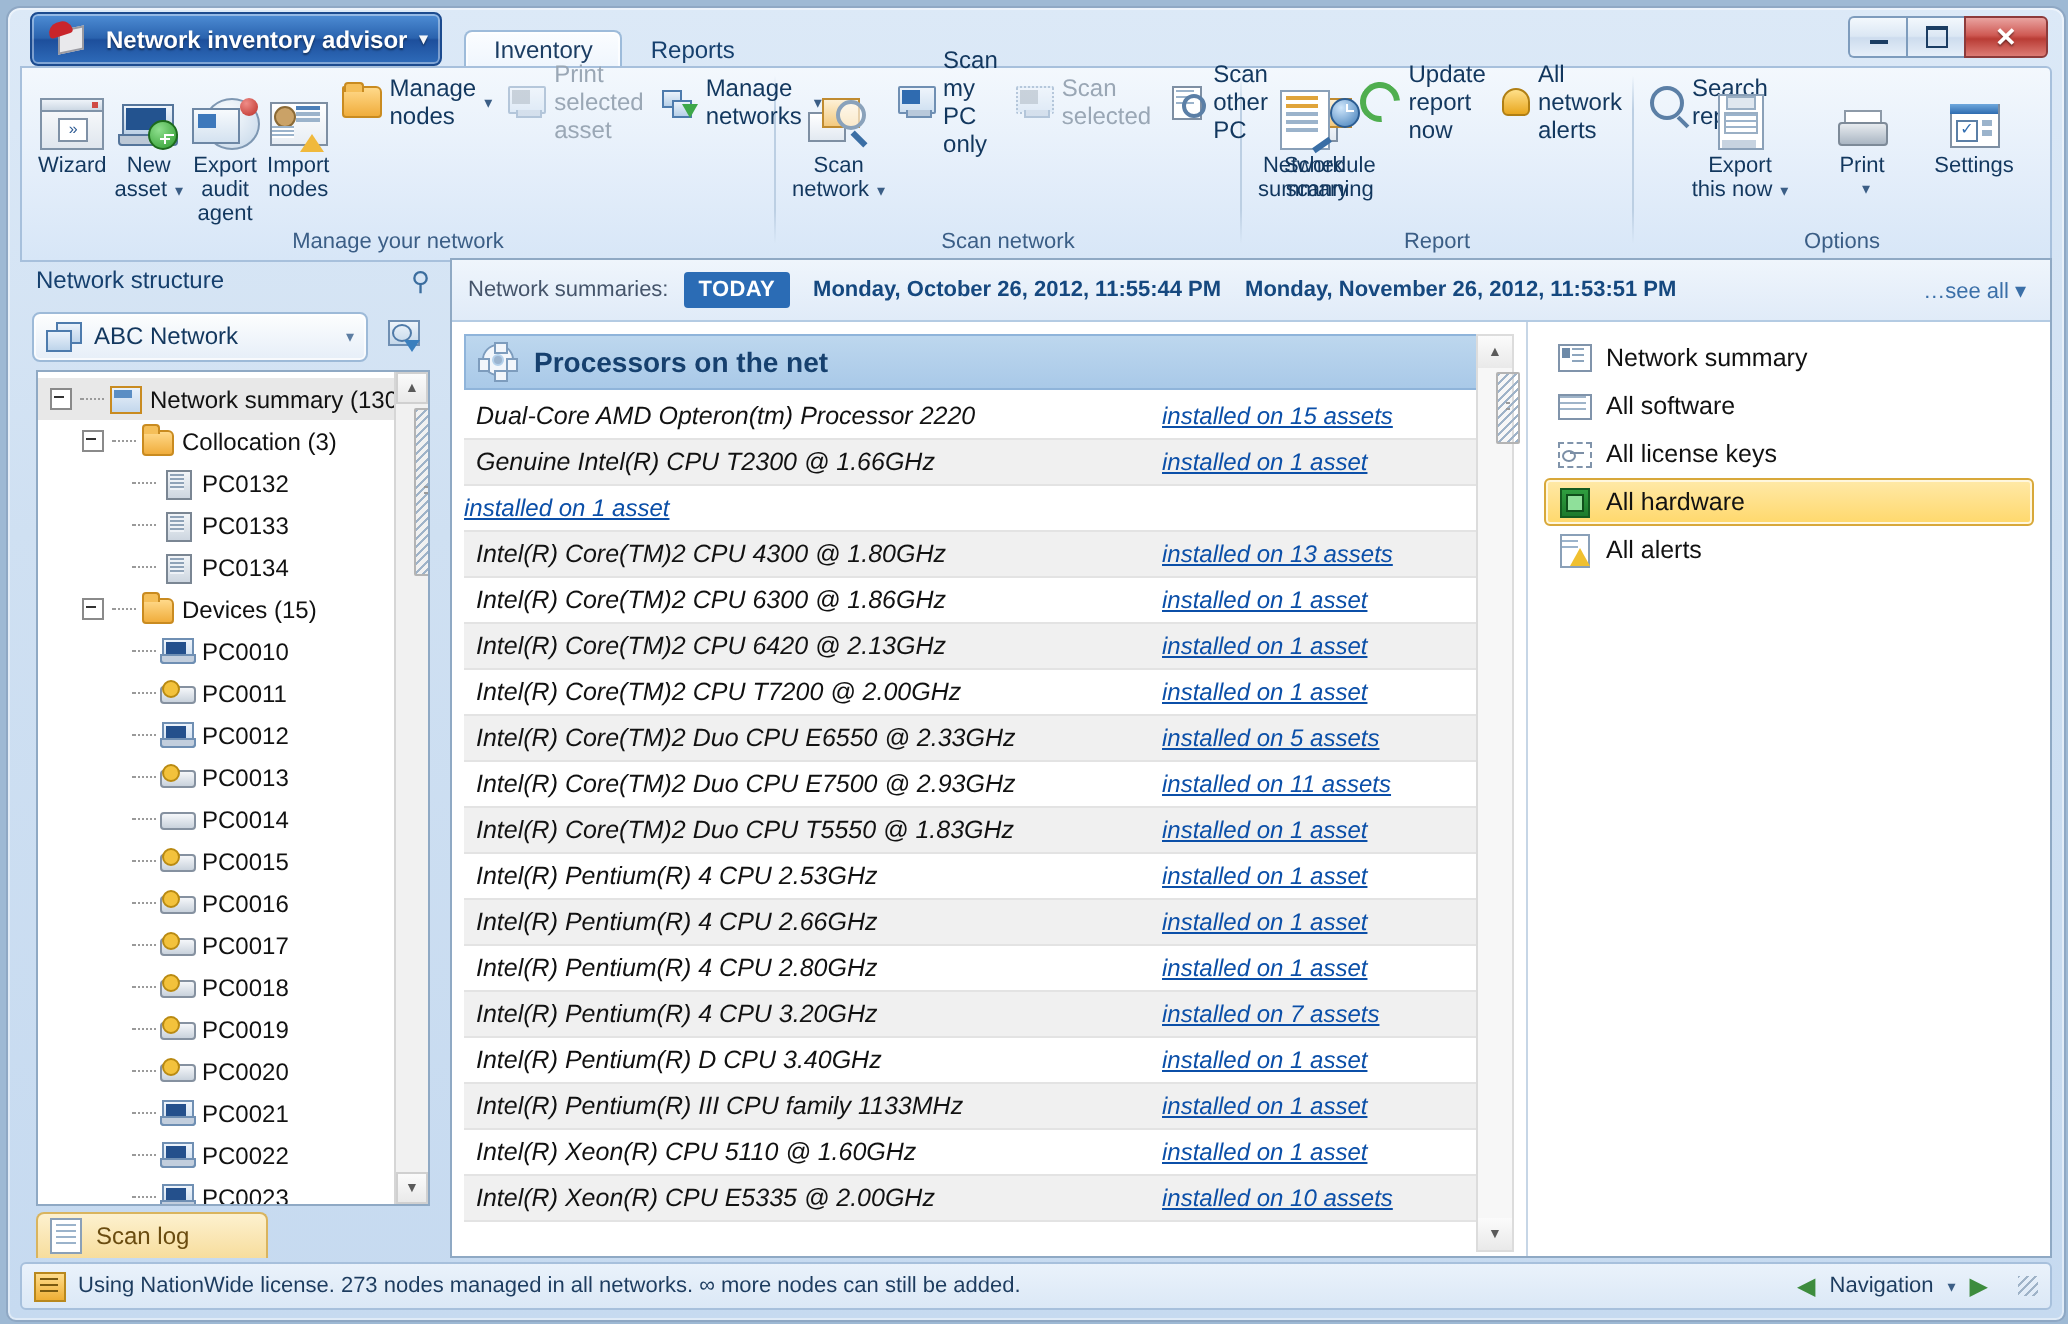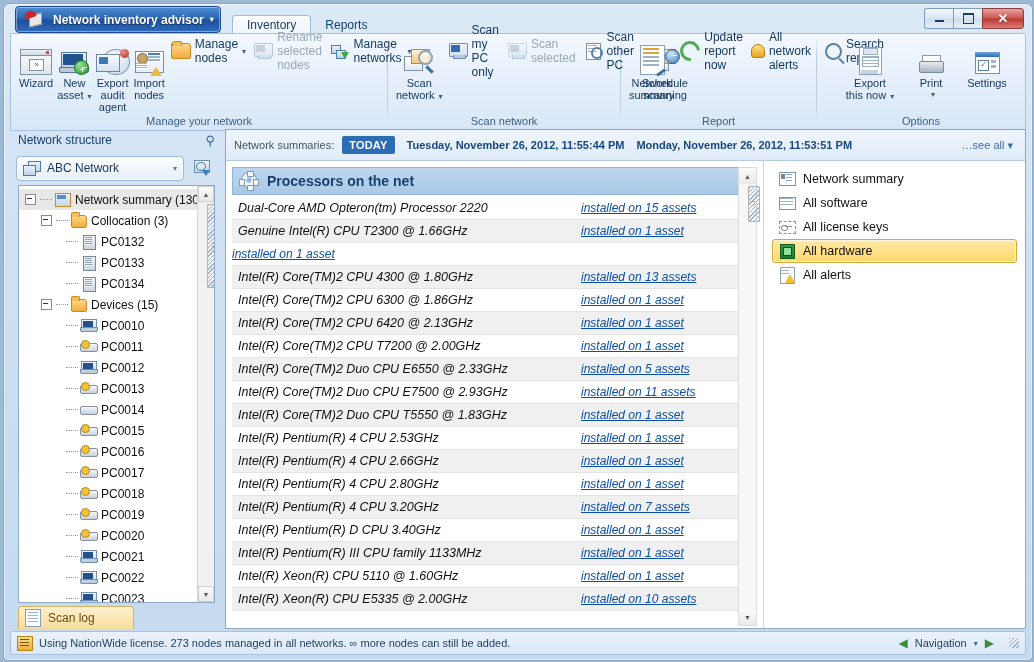--- a/index.html
+++ b/index.html
@@ -333,21 +333,21 @@
               <span class="caret">▾</span>
             </div>
             <div class="smitem disabled">
               <span class="ico">
                   <span class="mon" style="opacity:.45">
                     <i></i>
                     <u></u>
                     <b style="background:#9aa7b5"></b>
                   </span>
                 </span>
-              <span>Rename selected nodes</span>
+              <span>Print selected asset</span>
             </div>
             <div class="smitem">
               <span class="ico">
                 <span style="position:relative;display:block;width:18px;height:15px;">
                   <span style="position:absolute;left:0;top:1px;width:8px;height:7px;background:linear-gradient(180deg,#eaf2fb,#b7d0e8);border:1px solid #4d7bad;"></span>
                   <span style="position:absolute;left:5px;top:6px;width:8px;height:7px;background:linear-gradient(180deg,#eaf2fb,#b7d0e8);border:1px solid #4d7bad;"></span>
                   <span style="position:absolute;right:0;bottom:0;width:0;height:0;border-left:4px solid transparent;border-right:4px solid transparent;border-top:7px solid #3ea84a;"></span>
                 </span>
               </span>
               <span>Manage networks</span>
@@ -732,21 +732,21 @@
         <span class="ic"></span>
         <span>Scan log</span>
       </div>
     </div>
 
     <div class="mainpane">
 
       <div class="summaries">
         <span class="sum-label">Network summaries:</span>
         <span class="today">TODAY</span>
-        <span class="sum-date">Tuesday, November 26, 2012, 11:55:44 PM</span>
+        <span class="sum-date">Monday, October 26, 2012, 11:55:44 PM</span>
         <span class="sum-date">Monday, November 26, 2012, 11:53:51 PM</span>
         <span class="seeall"><span>…see all </span><span>▾</span></span>
       </div>
 
       <div class="content">
 
         <div class="listcol">
           <div class="listhdr">
             <span class="gear">
               <span class="ring"></span>

